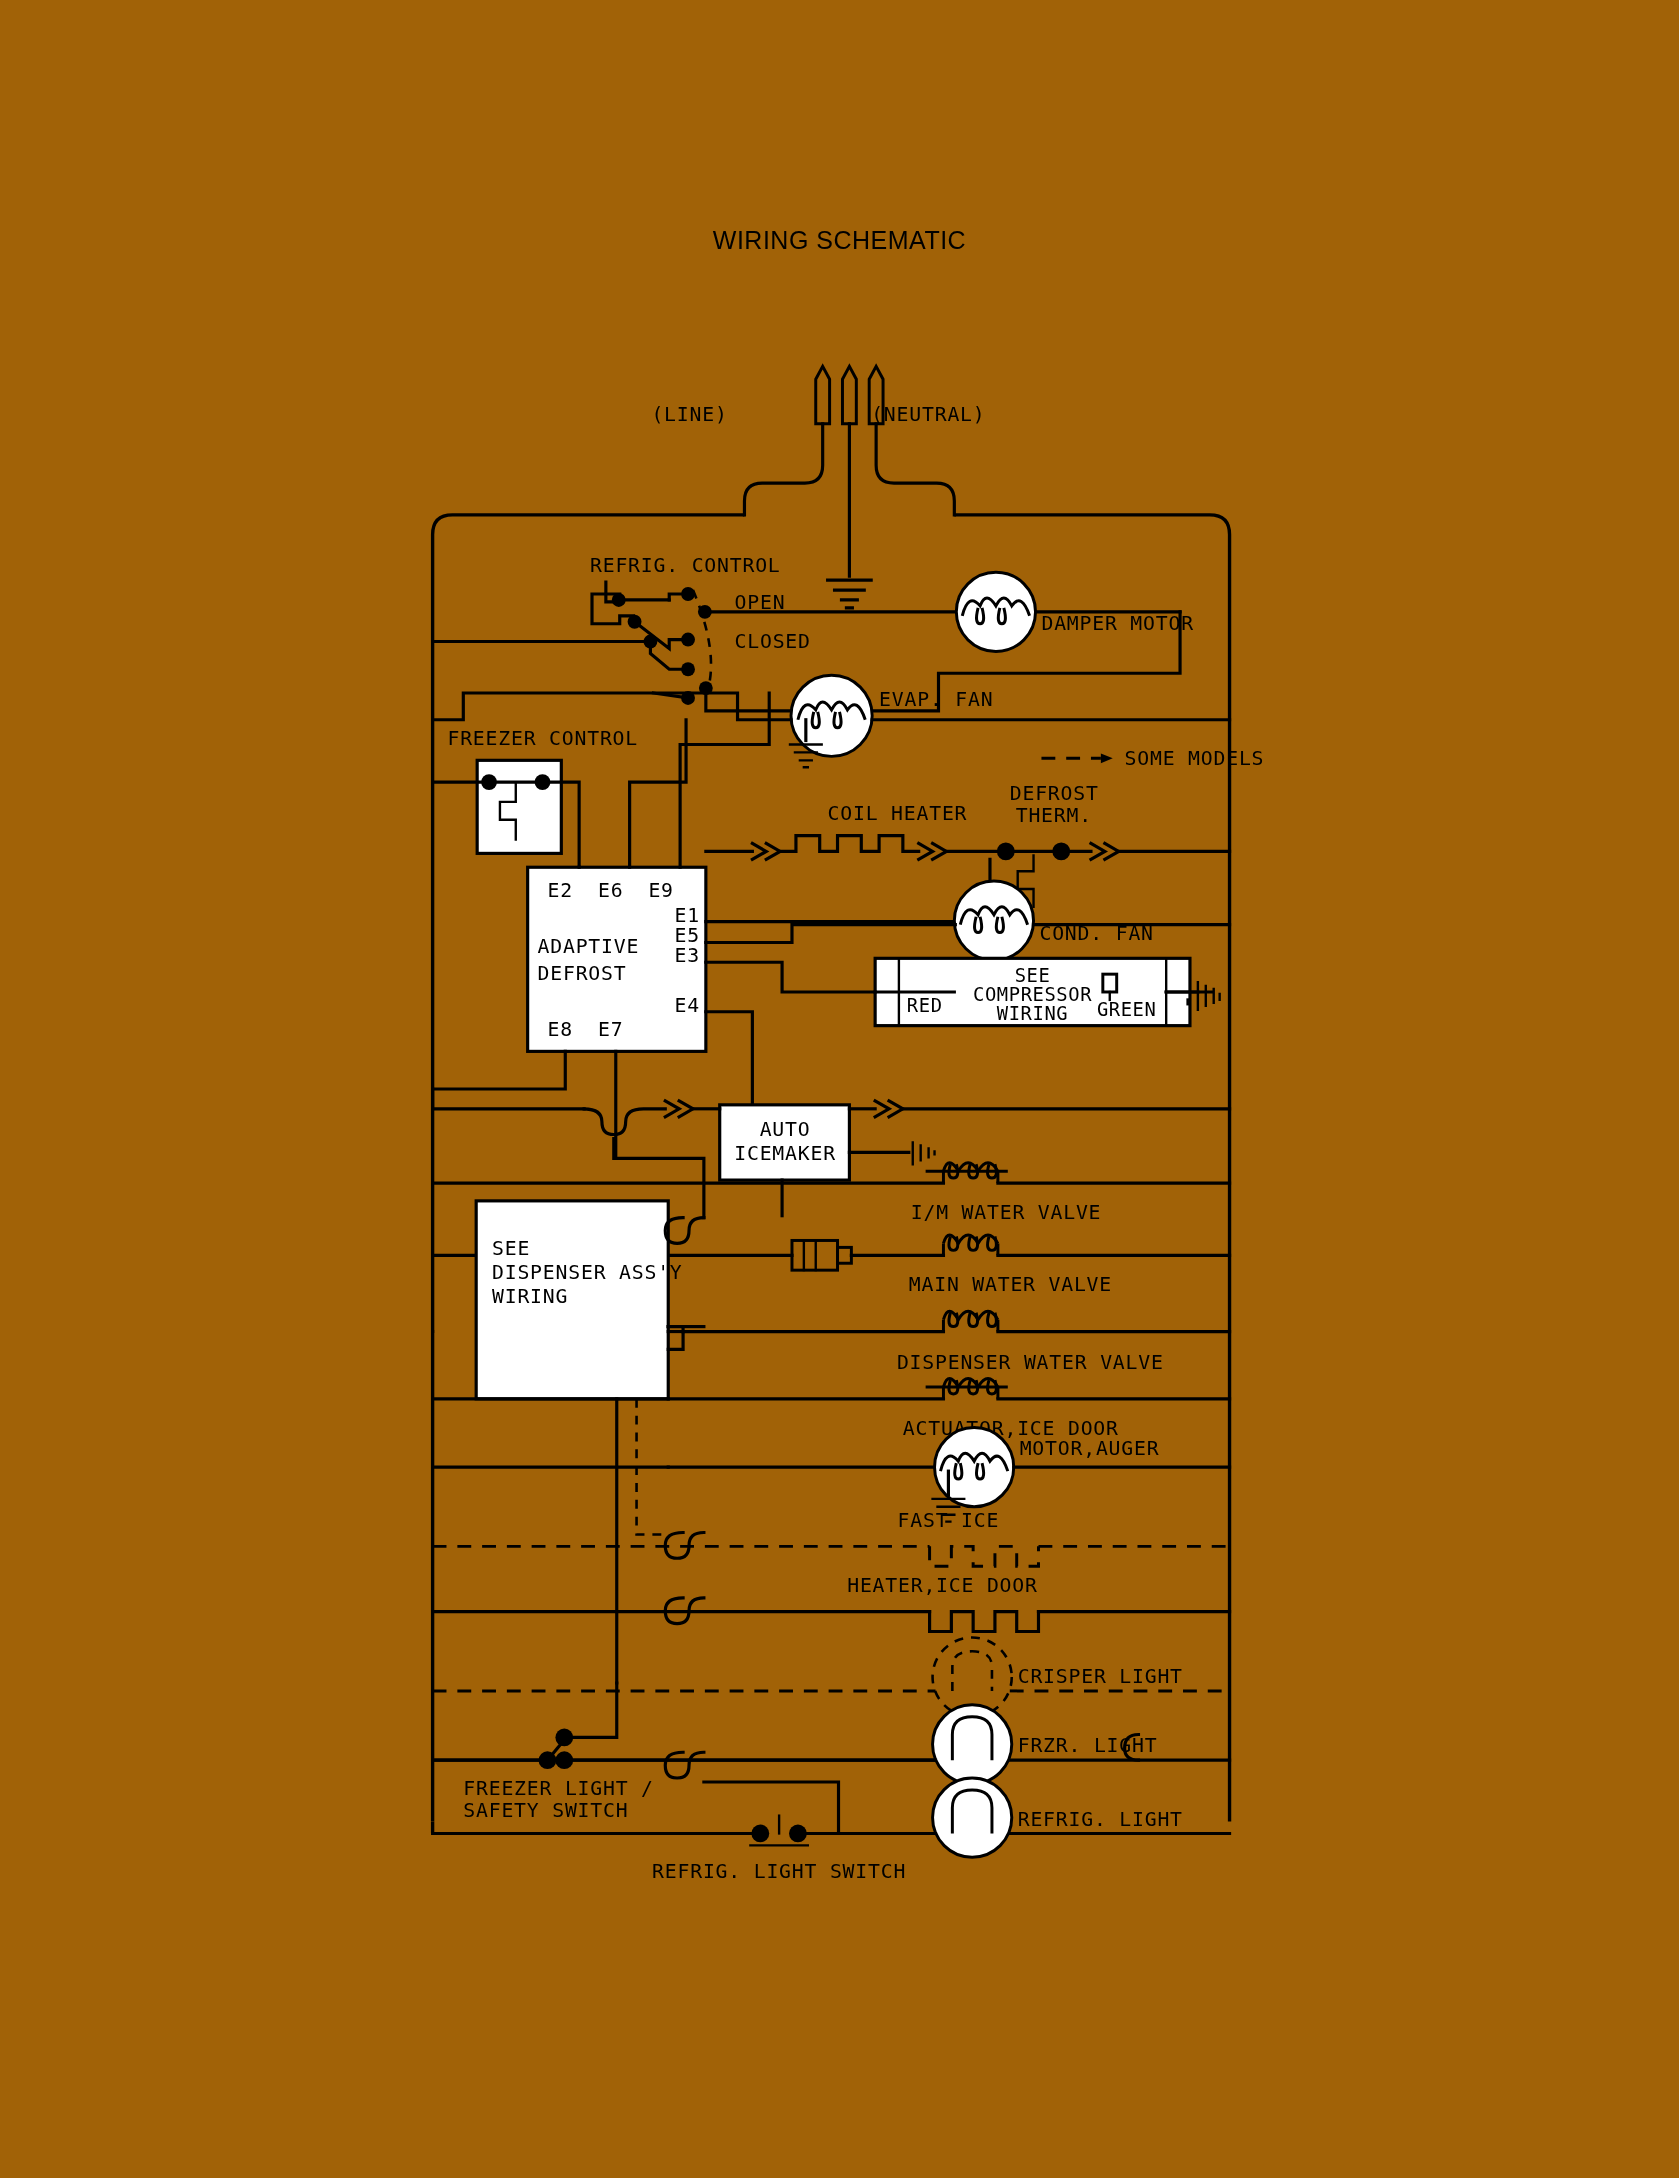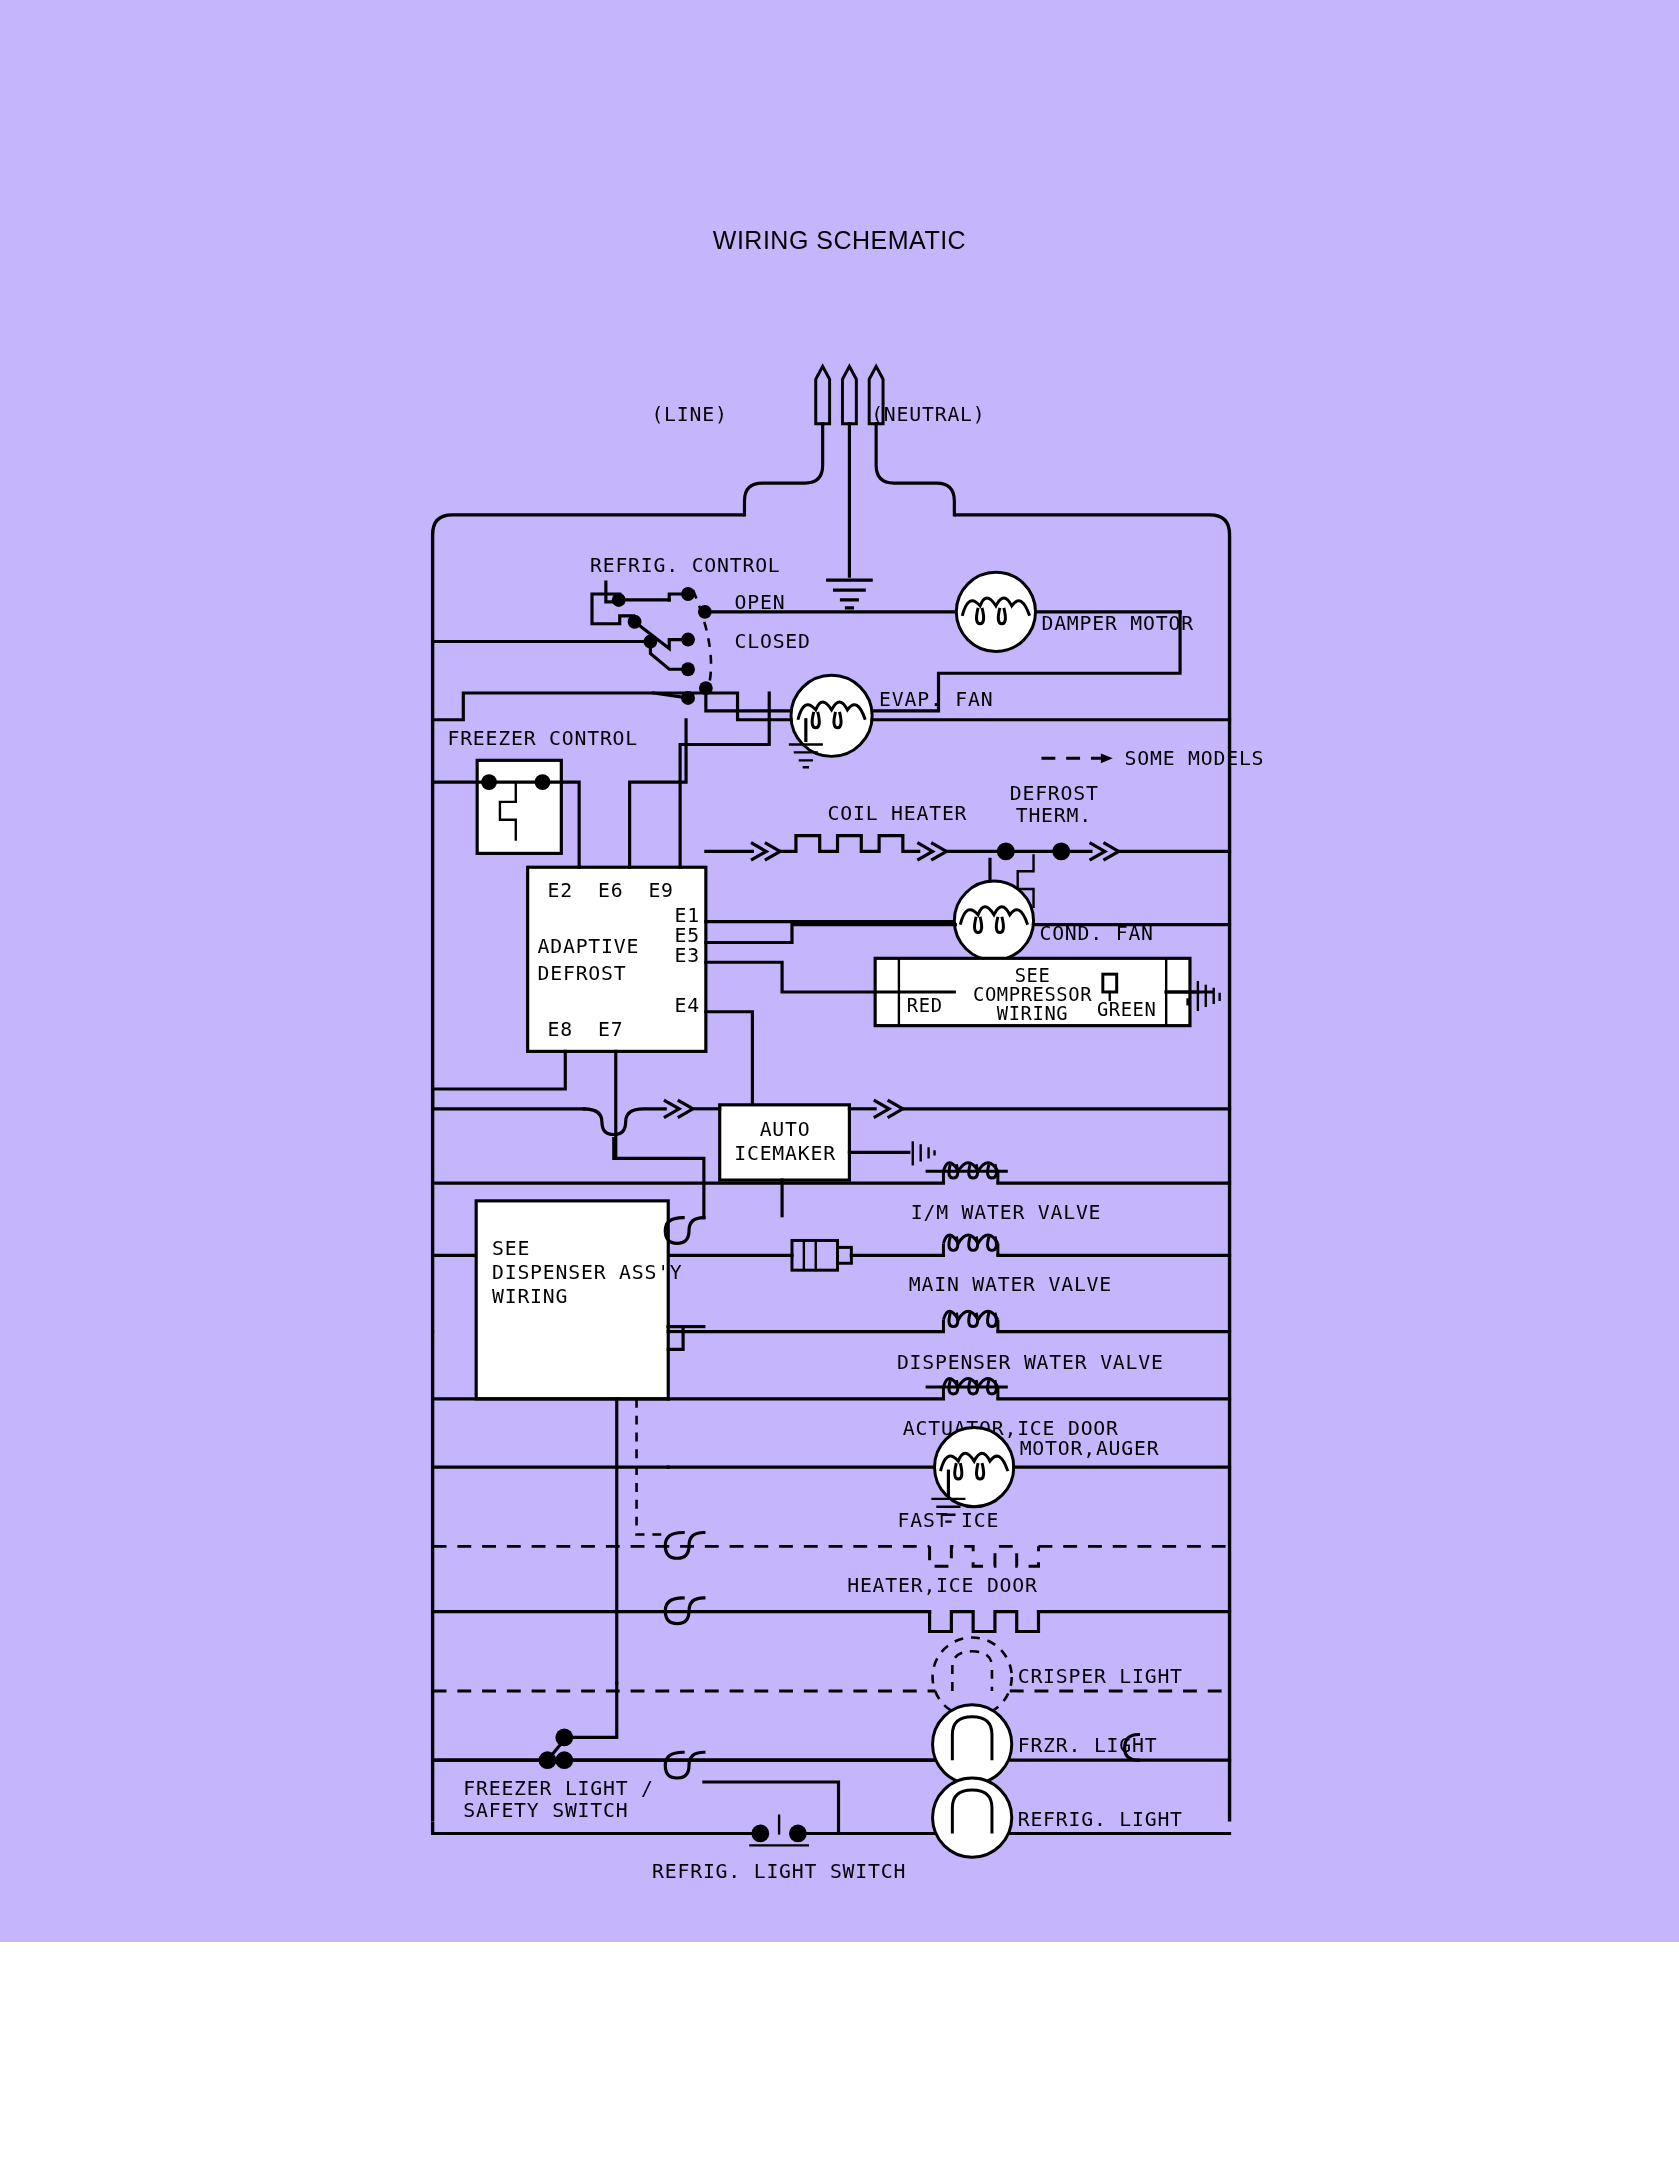--- a/index.html
+++ b/index.html
@@ -1,17 +1,17 @@
 <!DOCTYPE html>
 <html><head>
 <meta charset="utf-8">
 <style>
   html,body{margin:0;padding:0;background:#ffffff;}
   body{width:1679px;height:2178px;font-family:"DejaVu Sans Mono",monospace;color:#000;}
-  #page{position:relative;width:1679px;height:1942px;overflow:hidden;background:#c4b5fd;}
+  #page{position:relative;width:1679px;height:2178px;overflow:hidden;background:#a16207;}
   #title{
     position:absolute;top:226px;left:0;width:1679px;text-align:center;
     font-family:"Liberation Sans",sans-serif;font-size:25px;letter-spacing:0.5px;color:#000;
   }
   svg{position:absolute;top:0;left:0;width:1679px;height:2178px;display:block;}
   .wire{stroke:#000;fill:none;stroke-width:3.2;stroke-linecap:square;}
   .wire-thin{stroke:#000;fill:none;stroke-width:2.4;stroke-linecap:square;}
   .frame{stroke:#000;fill:none;stroke-width:3.4;}
   .box{stroke:#000;fill:#fff;stroke-width:3.2;}
   .sym{stroke:#000;fill:none;stroke-width:3.0;}

